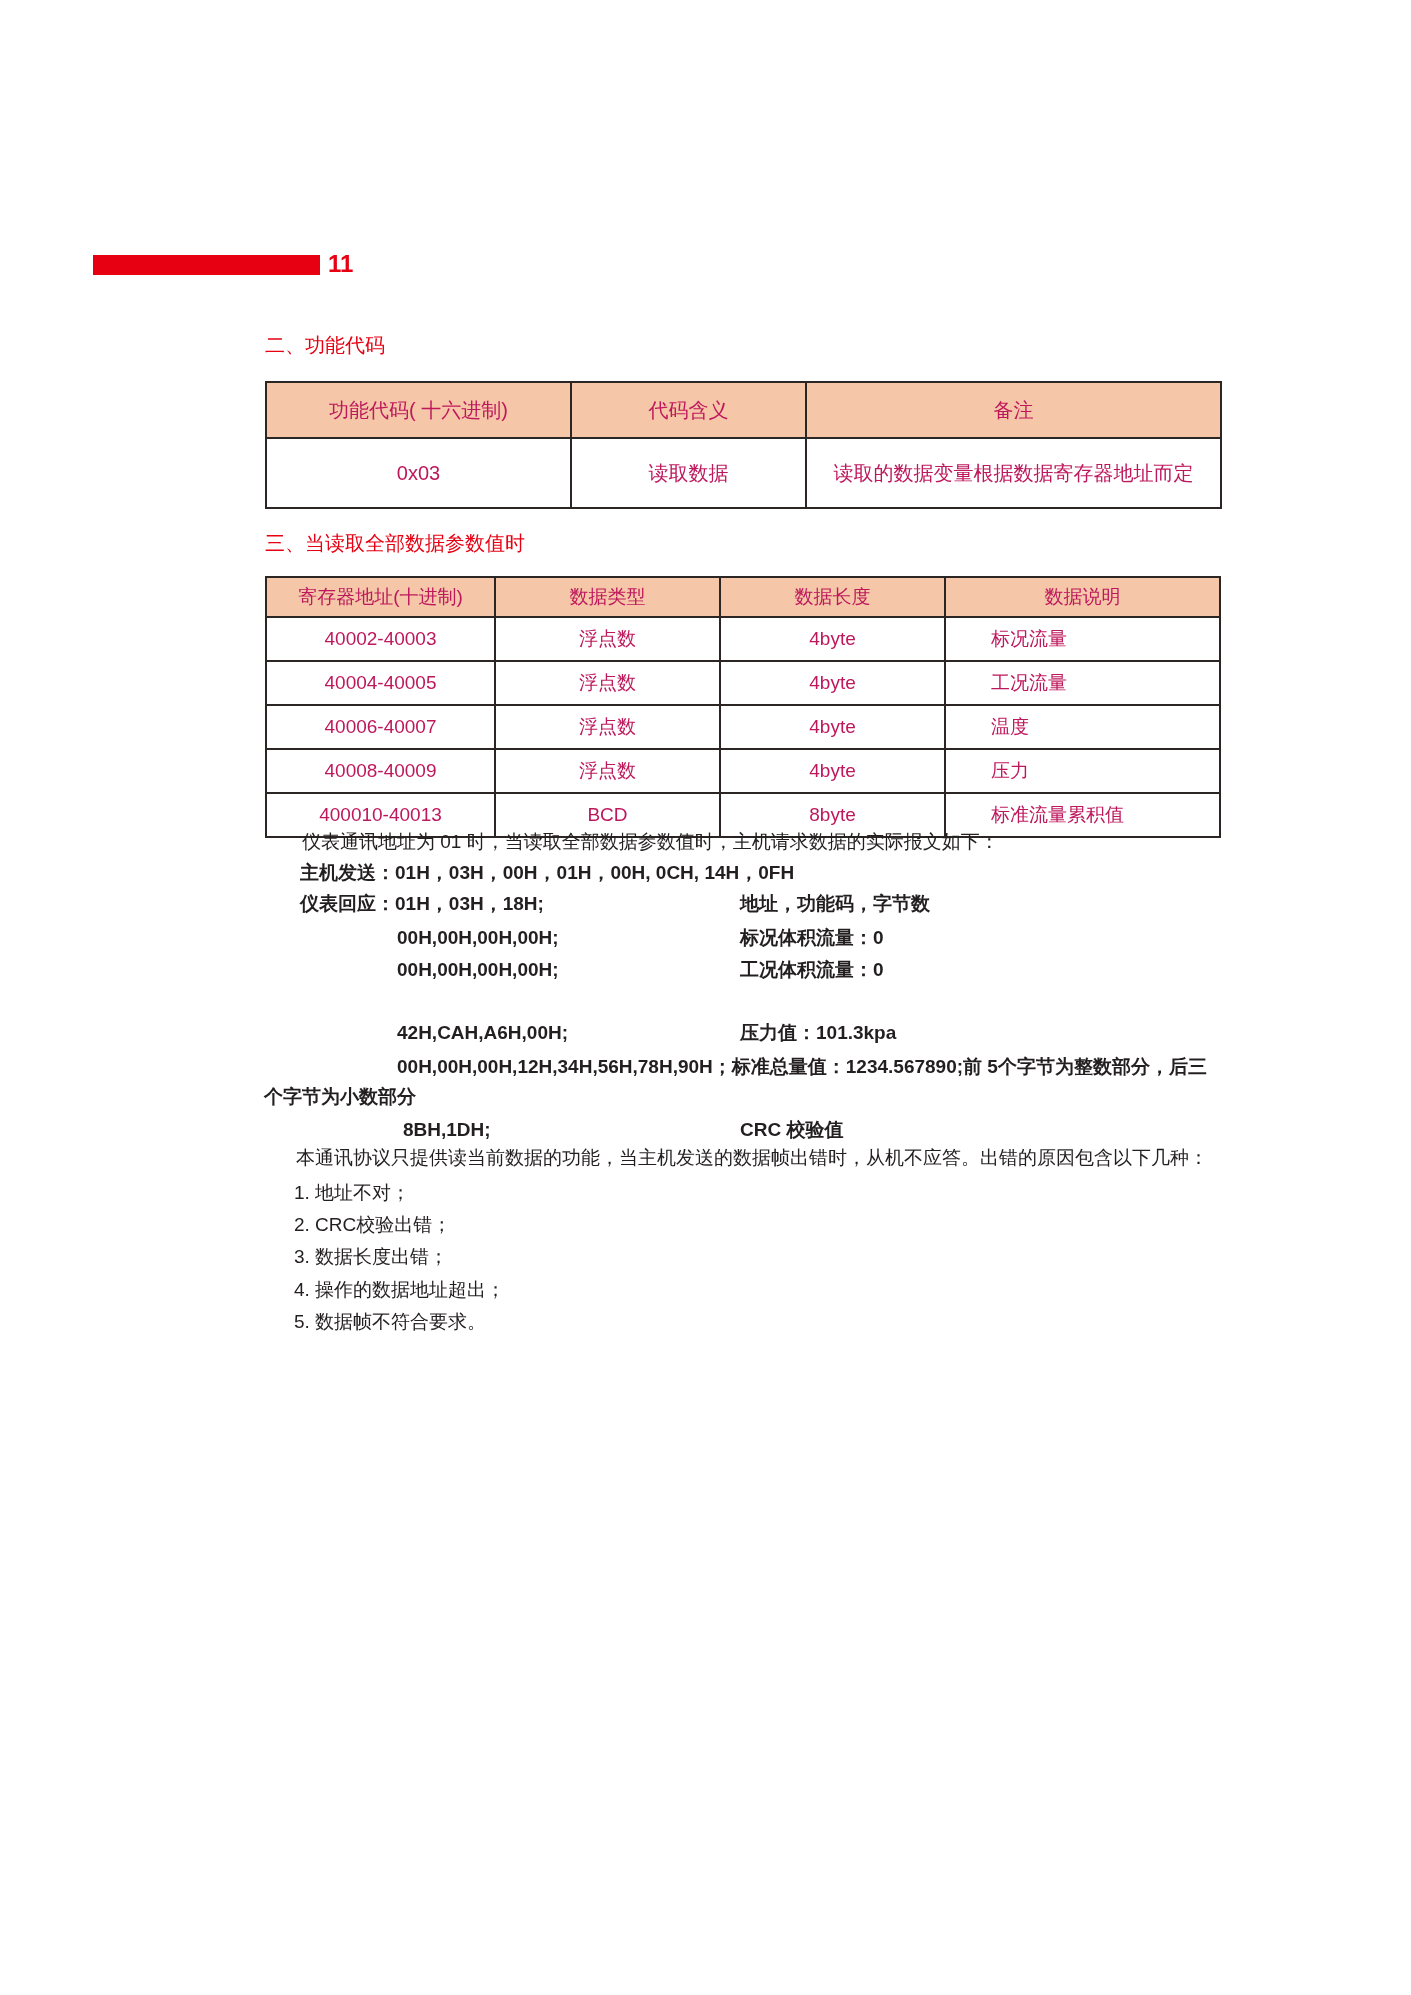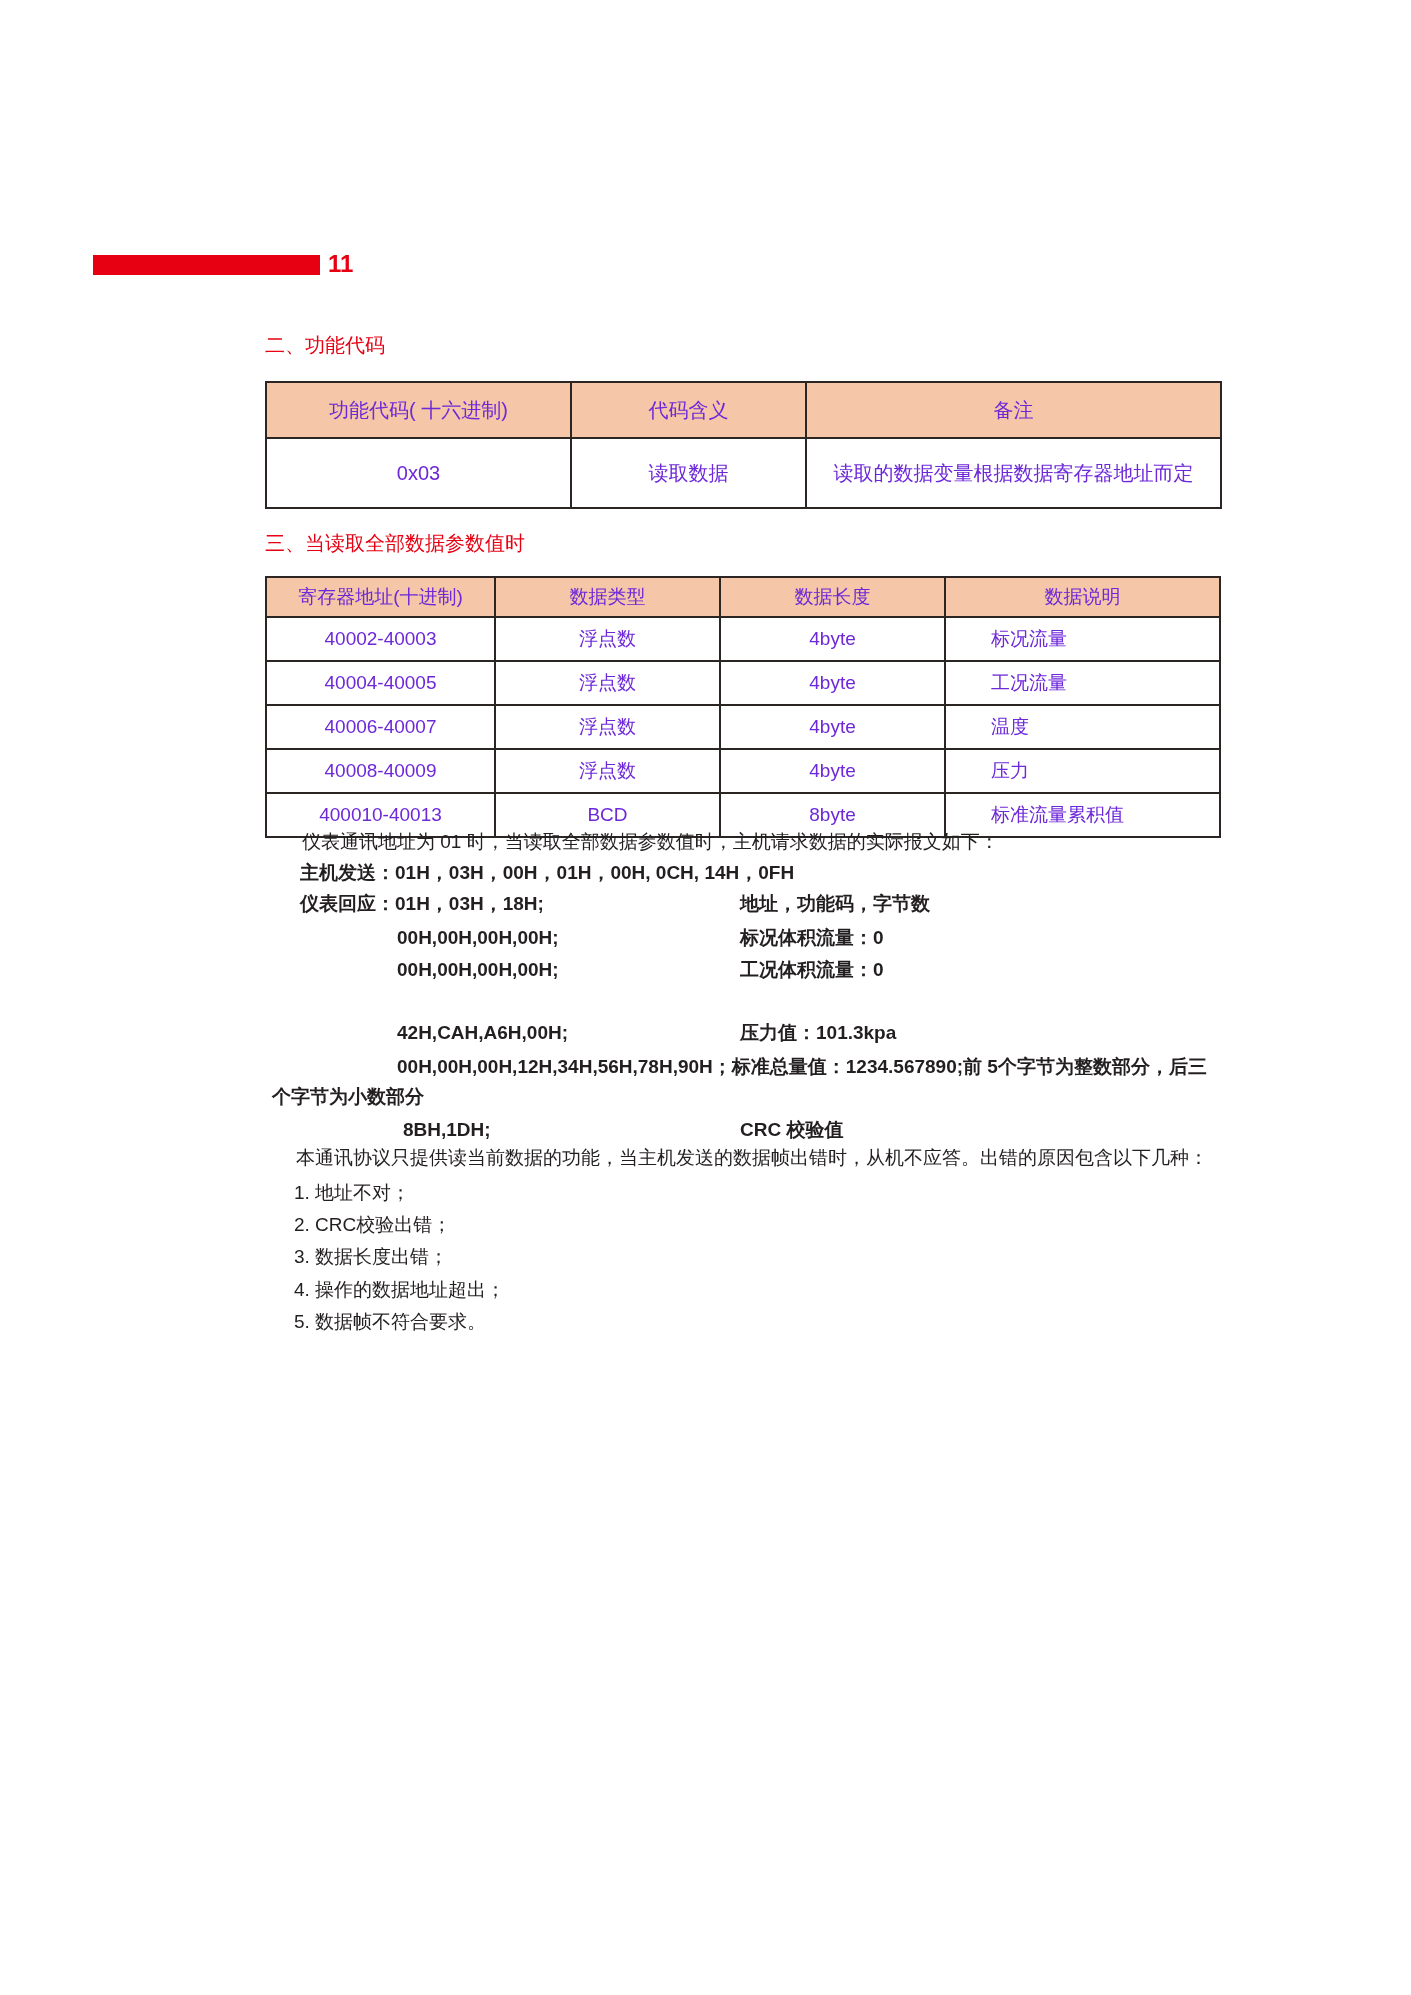--- a/index.html
+++ b/index.html
@@ -52,21 +52,21 @@
     position: absolute;
     border-collapse: collapse;
     table-layout: fixed;
     background: #ffffff;
   }
   table.tbl th, table.tbl td {
     border: 2px solid #2b2623;
     text-align: center;
     vertical-align: middle;
     font-weight: normal;
-    color: #6d28d9;
+    color: #be185d;
     padding: 0;
     overflow: hidden;
     white-space: pre;
   }
   table.tbl th { background: #f5c6a7; }
 
   .tbl-1 { left: 265px; top: 381px; width: 955px; font-size: 20px; }
   .tbl-1 thead tr { height: 56px; }
   .tbl-1 tbody tr { height: 70px; }
 
@@ -100,21 +100,21 @@
   .ex.bold { font-weight: bold; }
   .ex .desc { left: 740px; }
 
   .l-send  { top: 861px; }  .l-send  .code { left: 300px; }
   .l-resp  { top: 892px; }  .l-resp  .code { left: 300px; }
   .l-hex1  { top: 926px; }  .l-hex1  .code { left: 397px; }
   .l-hex2  { top: 958px; }  .l-hex2  .code { left: 397px; }
   .l-hex3  { top: 990px; }  .l-hex3  .code { left: 397px; }
   .l-hex4  { top: 1021px; } .l-hex4  .code { left: 397px; }
   .l-total { top: 1055px; } .l-total .code { left: 397px; }
-  .l-wrap  { top: 1085px; } .l-wrap  .code { left: 264px; margin-left: 8px; }
+  .l-wrap  { top: 1085px; } .l-wrap  .code { left: 264px; }
   .l-crc   { top: 1118px; } .l-crc   .code { left: 403px; }
 
   .para { left: 296px; top: 1146px; }
 
   .err-item {
     position: absolute;
     left: 294px;
     font-size: 19px;
     line-height: 24px;
     white-space: pre;

